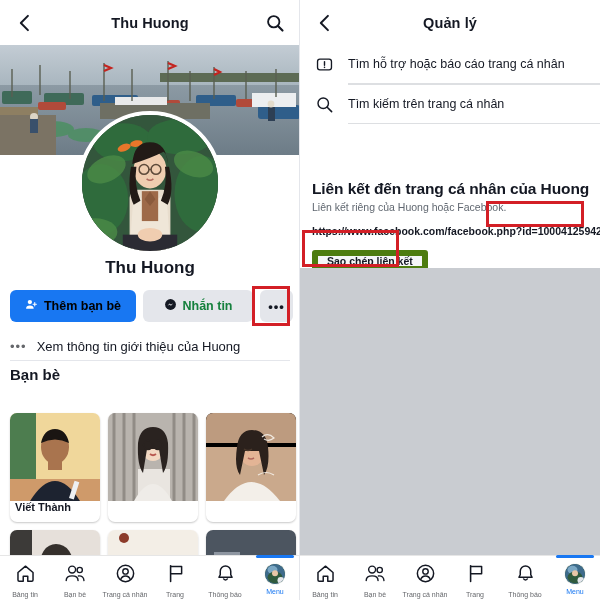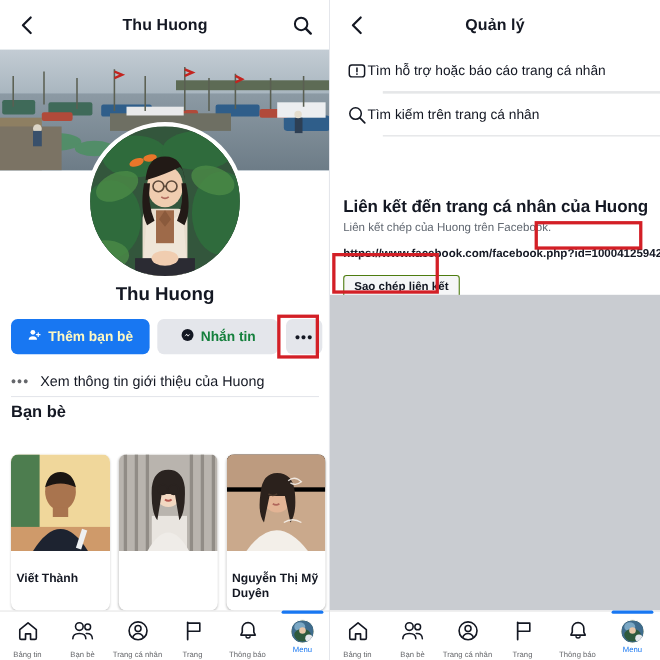--- a/index.html
+++ b/index.html
@@ -94,21 +94,21 @@
     display: flex; align-items: center; justify-content: center;
     gap: 6px;
     font-size: 12.5px;
     font-weight: bold;
     cursor: pointer;
     user-select: none;
   }
   .btn-primary {
     flex: 0 0 126px;
     background: #1877F2;
-    color: #fef9c3;
+    color: #000000;
   }
   .btn-secondary {
     flex: 0 0 110px;
     background: #e4e6eb;
     color: #15803d;
   }
   .btn-more {
     flex: 0 0 33px;
     background: #e4e6eb;
     color: #141823;
@@ -152,21 +152,21 @@
   .friend-card {
     width: 90px;
     background: #ffffff;
     border-radius: 7px;
     box-shadow: 0 1px 2px rgba(0,0,0,.22);
     overflow: hidden;
   }
   .friend-photo { width: 90px; height: 88px; overflow: hidden; }
   .friend-photo svg { display: block; width: 90px; height: 88px; }
   .friend-name {
-    padding: 19px 5px 7px 5px;
+    padding: 0 5px 7px 5px;
     font-size: 11px;
     font-weight: bold;
     color: #141823;
     line-height: 1.25;
   }
 
   
   .bottomnav {
     position: absolute; bottom: 0; left: 0;
     width: 300px; height: 45px;
@@ -204,20 +204,21 @@
 
   
   .menu-list {
     position: absolute; top: 45px; left: 0;
     width: 300px;
   }
   .menu-item {
     display: flex; align-items: center;
     height: 38px;
     padding: 0 0 0 14px;
+    gap: 14px;
     cursor: pointer;
     text-align: right;
   }
   .menu-item .mi-icon {
     width: 20px; height: 20px; flex: 0 0 20px;
     display: flex; align-items: center; justify-content: center;
   }
   .menu-item .mi-label {
     font-size: 12.5px;
     color: #141823;
@@ -244,21 +245,21 @@
     font-size: 10.5px;
     color: #141823;
     font-weight: bold;
     white-space: nowrap;
   }
   .copy-btn {
     display: inline-flex; align-items: center; justify-content: center;
     margin-top: 13px;
     height: 22px;
     padding: 0 9px;
-    border: 1px solid #4d7c0f;
+    border: 6px solid #4d7c0f;
     border-radius: 3px;
     background: #f5f6f7;
     font-size: 10.5px;
     font-weight: bold;
     color: #141823;
     cursor: pointer;
   }
   .redbox-id { left: 486px; top: 201px; width: 98px; height: 26px; }
   .redbox-copy { left: 302px; top: 230px; width: 97px; height: 37px; }
 
@@ -479,21 +480,20 @@
             <ellipse cx="46" cy="36" rx="14" ry="17" fill="#e3b495"></ellipse>
             <path d="M31 34 q2 -17 15 -17 q14 0 16 17 q2 20 -4 28 l-5 -24 -14 0 -5 24 q-6 -8 -3 -28z" fill="#2b211c"></path>
             <path d="M38 36 q4 3 8 0" stroke="#4a382c" stroke-width="1.4" fill="none"></path>
             <path d="M42 45 q3 2 6 0" stroke="#b0675c" stroke-width="1.6" fill="none"></path>
             <g stroke="#f6f1ea" stroke-width="1.2" fill="none" opacity=".9">
               <path d="M56 24 q6 -5 12 1 q-5 4 -10 1"></path>
               <path d="M52 62 q8 -5 16 0"></path>
             </g>
           </svg>
         </div>
-        <div class="friend-name">Nguyễn Thị Mỹ Duyên</div>
       </div>
 
       <div class="friend-card">
         <div class="friend-photo">
           <svg viewBox="0 0 90 88" preserveAspectRatio="none">
             <rect width="90" height="88" fill="#e6e0da"></rect>
             <rect x="0" y="0" width="22" height="88" fill="#3c3a38"></rect>
             <ellipse cx="46" cy="42" rx="18" ry="24" fill="#d9c3b3"></ellipse>
             <path d="M28 40 q3 -26 18 -26 q16 0 19 26 q2 28 -6 40 l-26 0 q-8 -12 -5 -40z" fill="#35302c"></path>
             <rect x="62" y="34" width="14" height="20" rx="3" fill="#e9b7b7"></rect>
@@ -626,21 +626,21 @@
               <path d="M15.4 15.4 L21 21" stroke="#141823" stroke-width="2" stroke-linecap="round"></path>
             </svg>
         </span>
         <span class="mi-label">Tìm kiếm trên trang cá nhân</span>
       </div>
       <div class="menu-sep"></div>
     </div>
 
     <div class="link-section">
       <div class="link-title">Liên kết đến trang cá nhân của Huong</div>
-      <div class="link-sub">Liên kết chép của Huong trên Facebook.</div>
+      <div class="link-sub">Liên kết riêng của Huong hoặc Facebook.</div>
       <div class="link-url"><span>https://www.facebook.com/facebook.php?id=</span><span>100041259420090</span></div>
       <div class="copy-btn">
         <span>Sao chép liên kết</span>
       </div>
     </div>
 
     <div class="gray-fill"></div>
 
     <div class="bottomnav">
       <div class="navitem">

